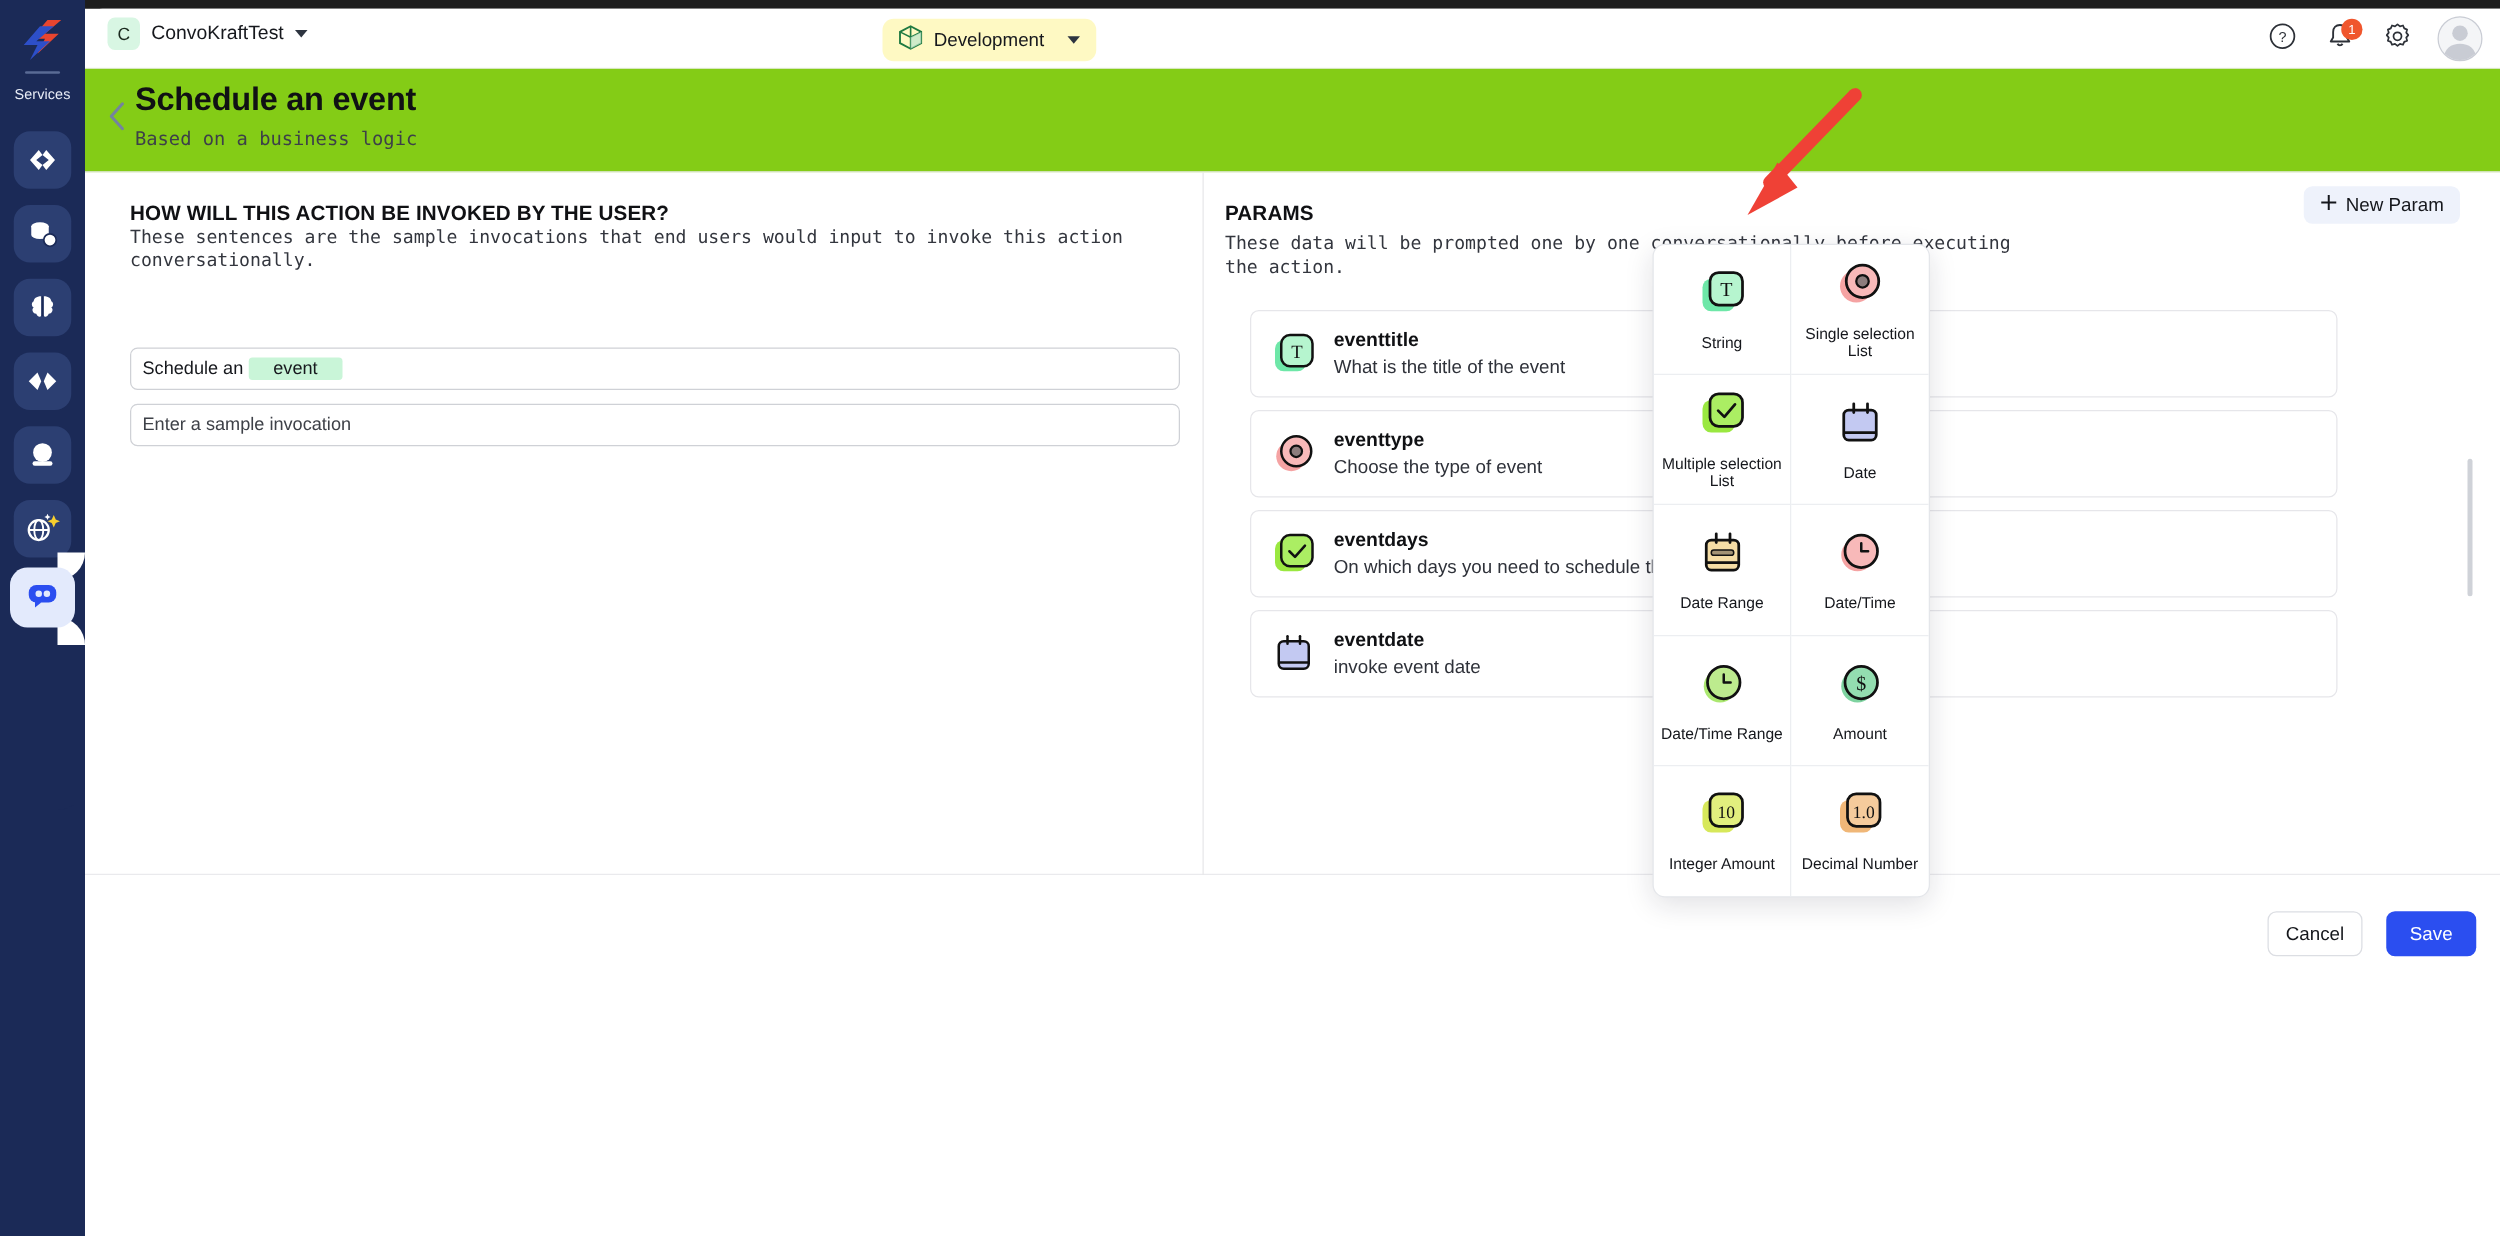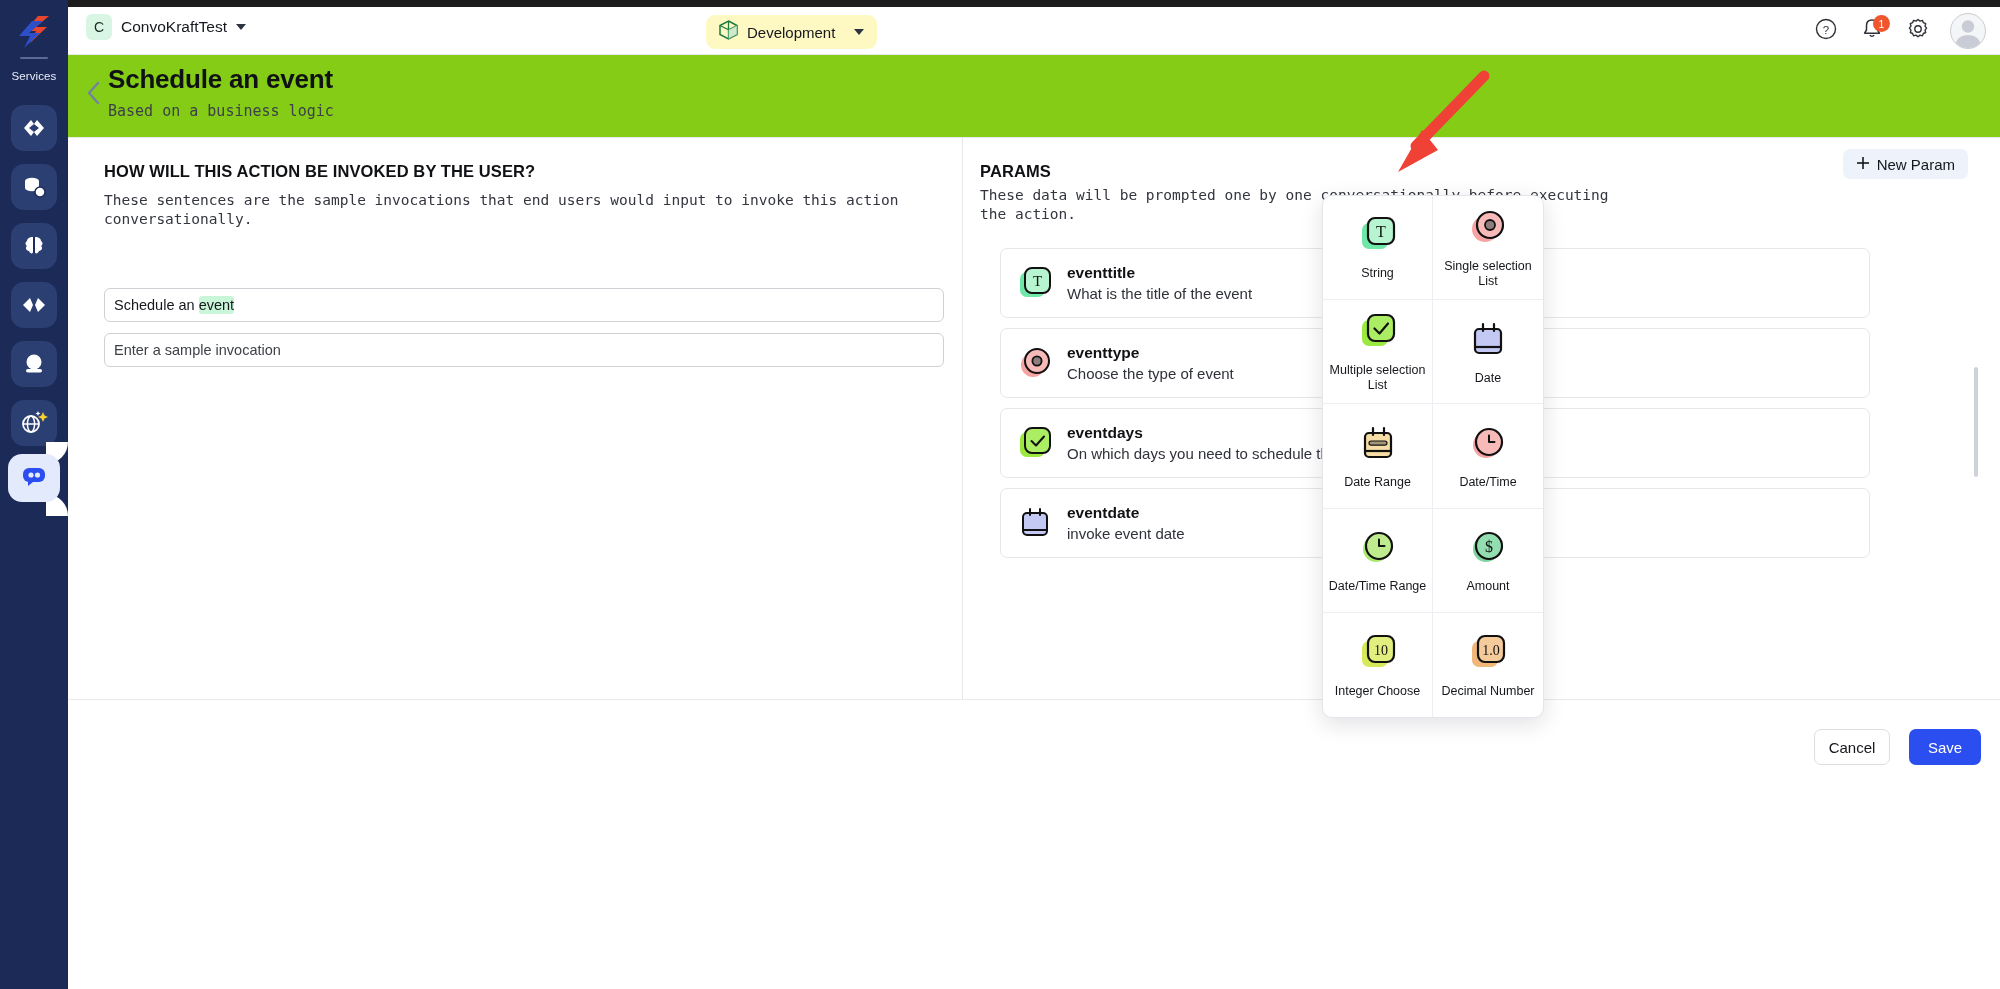--- a/index.html
+++ b/index.html
@@ -162,32 +162,32 @@
     width: 1px; height: 562px; background: #e7e7ea;
   }
 
   
   #left-col { position: absolute; left: 36px; top: 24px; width: 840px; }
   .sec-title {
     font-size: 16.5px; font-weight: bold; color: #101114;
     letter-spacing: .1px; text-transform: uppercase;
   }
   .sec-desc {
-    margin-top: 10px; font-size: 14.5px; color: #33363e; line-height: 1.28;
+    margin-top: 0; font-size: 14.5px; color: #33363e; line-height: 1.28;
     font-family: "DejaVu Sans Mono", monospace; width: 800px;
   }
   .invocation {
     margin-top: 0; height: 34px;
     border: 1px solid #cfd1d6; border-radius: 6px;
     background: #fff;
     display: flex; align-items: center;
     padding: 0 9px; font-size: 14.5px; color: #16181d;
     cursor: text;
   }
-  .hl { background: #c9f5d8; border-radius: 3px; padding: 1px 0; margin-left: 4px; }
+  .hl { background: #c9f5d8; border-radius: 3px; padding: 1px 20px; margin-left: 4px; }
   .ph { color: #3e4148; }
 
   
   #right-col { position: absolute; left: 912px; top: 24px; width: 1000px; }
   #params-head { position: relative; height: 62px; }
   #params-title { position: absolute; left: 0; top: 0; font-size: 16.5px;
                   font-weight: bold; color: #101114; letter-spacing: .1px; }
   #params-desc { position: absolute; left: 0; top: 24px; font-size: 14.5px;
                  color: #33363e; line-height: 1.28; width: 640px;
                  font-family: "DejaVu Sans Mono", monospace; }
@@ -618,21 +618,21 @@
   </div>
 
   <div class="type-cell">
     <span>
       <svg width="40" height="40" viewBox="0 0 40 40">
         <rect x="4" y="9" width="26" height="26" rx="7" fill="#d7e85a"></rect>
         <rect x="10" y="4" width="26" height="26" rx="7" fill="#e2ef7e" stroke="#111" stroke-width="2.2"></rect>
         <text x="23" y="23" text-anchor="middle" font-size="14" fill="#111" font-family="Liberation Serif, serif">10</text>
       </svg>
     </span>
-    <span class="type-label">Integer Choose</span>
+    <span class="type-label">Integer Amount</span>
   </div>
 
   <div class="type-cell">
     <span>
       <svg width="40" height="40" viewBox="0 0 40 40">
         <rect x="4" y="9" width="26" height="26" rx="7" fill="#f0b778"></rect>
         <rect x="10" y="4" width="26" height="26" rx="7" fill="#f5cb9c" stroke="#111" stroke-width="2.2"></rect>
         <text x="23" y="23" text-anchor="middle" font-size="14" fill="#111" font-family="Liberation Serif, serif">1.0</text>
       </svg>
     </span>

